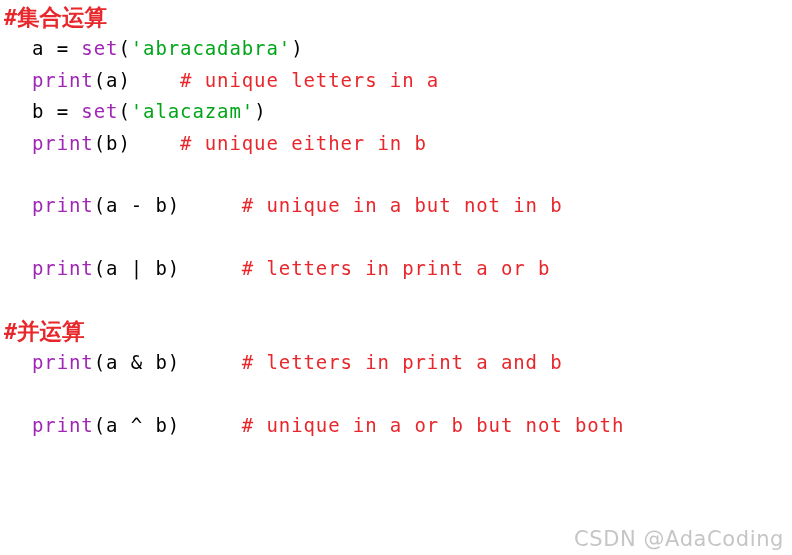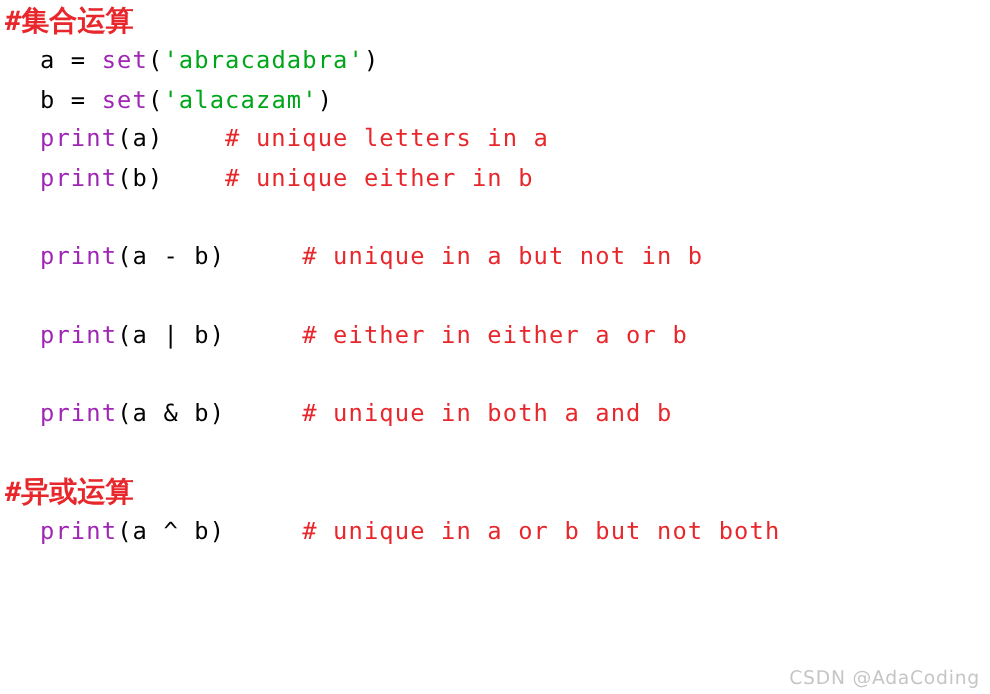--- a/index.html
+++ b/index.html
@@ -56,41 +56,41 @@
     font-weight: bold;
     font-size: 22.5px;
     text-align: center;
   }
 
   #watermark {
     position: absolute;
     right: 8px;
     bottom: 4px;
     font-family: "DejaVu Sans", "Liberation Sans", sans-serif;
-    font-size: 15px;
+    font-size: 21px;
     color: rgba(150,150,150,0.55);
     letter-spacing: 0.6px;
     white-space: pre;
     pointer-events: none;
   }
 </style>
 </head>
 <body>
 
 <div id="code-block">
   <div id="code-lines">
       <div class="heading-line"><span class="hash">#</span><span class="cjk">集合运算</span></div>
       <div class="code-line"><span class="tok-plain">a = </span><span class="tok-func">set</span><span class="tok-punct">(</span><span class="tok-string">'abracadabra'</span><span class="tok-punct">)</span></div>
+      <div class="code-line"><span class="tok-func">print</span><span class="tok-plain">(a)    </span><span class="tok-comment"># unique letters in a</span></div>
       <div class="code-line"><span class="tok-plain">b = </span><span class="tok-func">set</span><span class="tok-punct">(</span><span class="tok-string">'alacazam'</span><span class="tok-punct">)</span></div>
-      <div class="code-line"><span class="tok-func">print</span><span class="tok-plain">(a)    </span><span class="tok-comment"># unique letters in a</span></div>
       <div class="code-line"><span class="tok-func">print</span><span class="tok-plain">(b)    </span><span class="tok-comment"># unique either in b</span></div>
       <div class="code-line blank">&nbsp;</div>
       <div class="code-line"><span class="tok-func">print</span><span class="tok-plain">(a - b)     </span><span class="tok-comment"># unique in a but not in b</span></div>
       <div class="code-line blank">&nbsp;</div>
-      <div class="code-line"><span class="tok-func">print</span><span class="tok-plain">(a | b)     </span><span class="tok-comment"># either in either a or b</span></div>
+      <div class="code-line"><span class="tok-func">print</span><span class="tok-plain">(a | b)     </span><span class="tok-comment"># letters in print a or b</span></div>
       <div class="code-line blank">&nbsp;</div>
-      <div class="code-line"><span class="tok-func">print</span><span class="tok-plain">(a &amp; b)     </span><span class="tok-comment"># unique in both a and b</span></div>
+      <div class="heading-line"><span class="hash">#</span><span class="cjk">并运算</span></div>
+      <div class="code-line"><span class="tok-func">print</span><span class="tok-plain">(a &amp; b)     </span><span class="tok-comment"># letters in print a and b</span></div>
       <div class="code-line blank">&nbsp;</div>
-      <div class="heading-line"><span class="hash">#</span><span class="cjk">异或运算</span></div>
       <div class="code-line"><span class="tok-func">print</span><span class="tok-plain">(a ^ b)     </span><span class="tok-comment"># unique in a or b but not both</span></div>
     </div>
   <div id="watermark">CSDN @AdaCoding</div>
 </div>
 
 </body></html>

